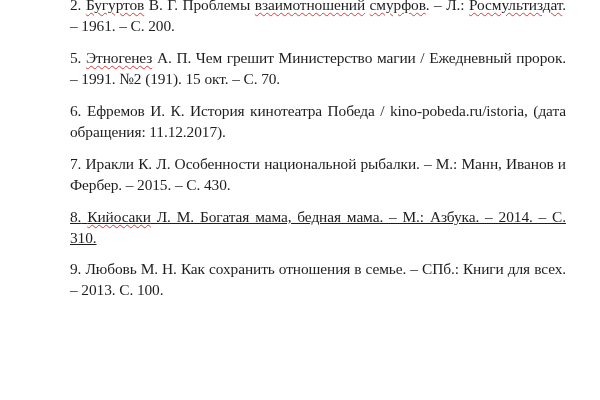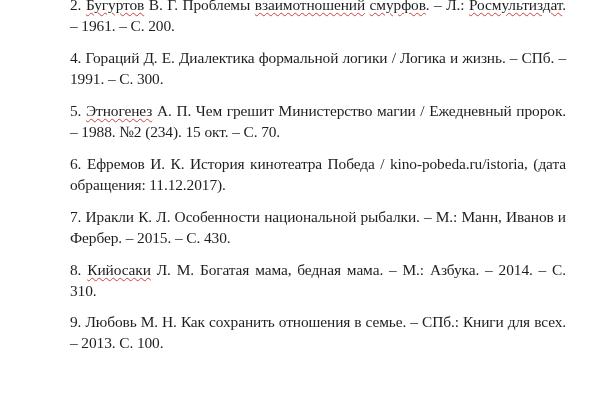--- a/index.html
+++ b/index.html
@@ -30,47 +30,43 @@
     width: 496px;
   }
   .ref {
     font-size: 15.4px;
     line-height: 21px;
     margin: 0 0 11px 0;
     text-align: justify;
     text-align-last: left;
     letter-spacing: -0.1px;
   }
-  .ref.single { margin-bottom: 10px; }
+  .ref.single { margin-bottom: 10px; text-decoration: underline; }
   .sq {
     text-decoration: underline wavy #d04040;
     text-decoration-thickness: 1px;
     text-underline-offset: 2px;
   }
 </style>
 </head>
 <body>
 
 <div class="page">
   <div class="ref-list">
 
     <p class="ref">
       <span>2.</span>
       <span class="sq">Бугуртов</span><span> В. Г. Проблемы </span><span class="sq">взаимотношений</span><span> </span><span class="sq">смурфов</span><span>. – Л.: </span><span class="sq">Росмультиздат</span><span>. – 1961. – С. 200.</span>
     </p>
 
 
-    <p class="ref">
-      <span>4.</span>
-      <span>Гораций Д. Е. Диалектика формальной логики / Логика и жизнь. – СПб. – 1991. – С. 300.</span>
-    </p>
 
     <p class="ref">
       <span>5.</span>
-      <span class="sq">Этногенез</span><span> А. П. Чем грешит Министерство магии / Ежедневный пророк. – 1988. №2 (234). 15 окт. – С. 70.</span>
+      <span class="sq">Этногенез</span><span> А. П. Чем грешит Министерство магии / Ежедневный пророк. – 1991. №2 (191). 15 окт. – С. 70.</span>
     </p>
 
     <p class="ref">
       <span>6.</span>
       <span>Ефремов И. К. История кинотеатра Победа / kino-pobeda.ru/istoria, (дата обращения: 11.12.2017).</span>
     </p>
 
     <p class="ref">
       <span>7.</span>
       <span>Иракли К. Л. Особенности национальной рыбалки. – М.: Манн, Иванов и Фербер. – 2015. – С. 430.</span>

